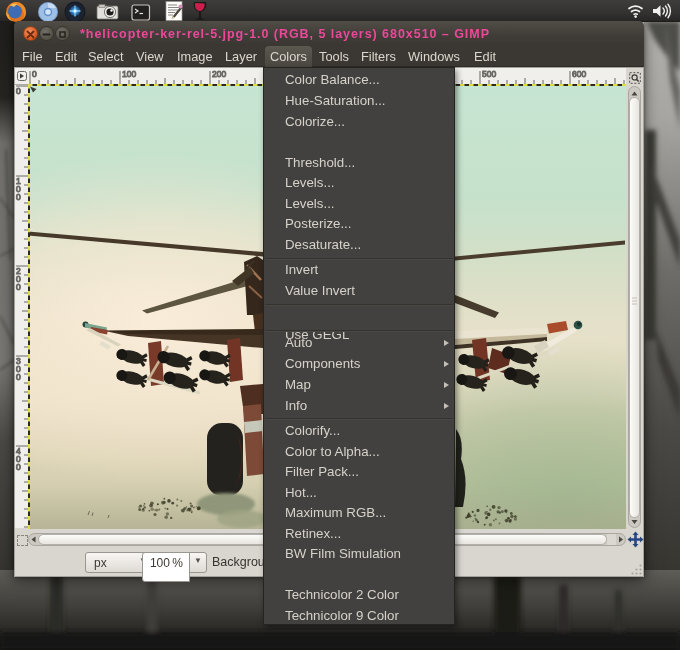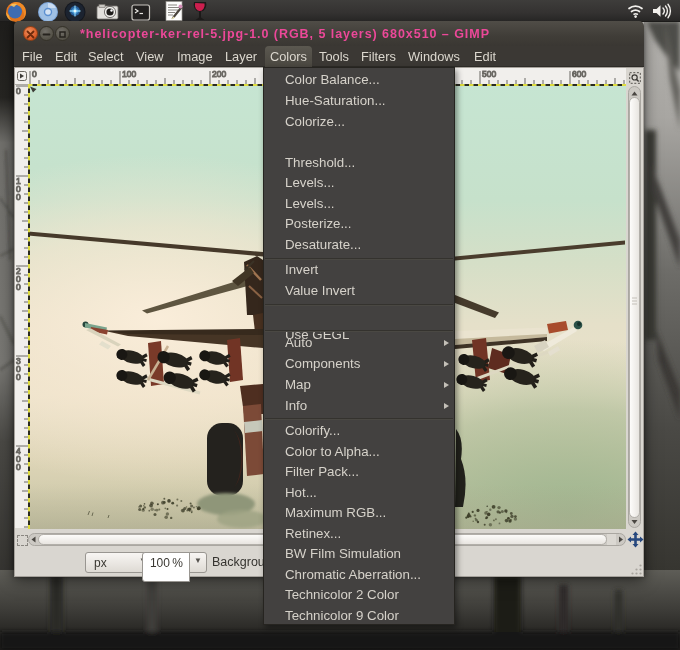--- a/index.html
+++ b/index.html
@@ -496,16 +496,15 @@
     <div class="mi" style="top:331px">Info</div>
     <div class="sub" style="top:334.5px"></div>
     <div class="sep" style="top:350px"></div>
     <div class="mi" style="top:356px">Colorify...</div>
     <div class="mi" style="top:377px">Color to Alpha...</div>
     <div class="mi" style="top:397px">Filter Pack...</div>
     <div class="mi" style="top:418px">Hot...</div>
     <div class="mi" style="top:438px">Maximum RGB...</div>
     <div class="mi" style="top:459px">Retinex...</div>
     <div class="mi" style="top:479px">BW Film Simulation</div>
-    <div class="mi" style="top:500px">Chromatic Aberration...</div>
     <div class="mi" style="top:520px">Technicolor 2 Color</div>
     <div class="mi" style="top:541px">Technicolor 9 Color</div>
   </div>
 
 </body></html>

